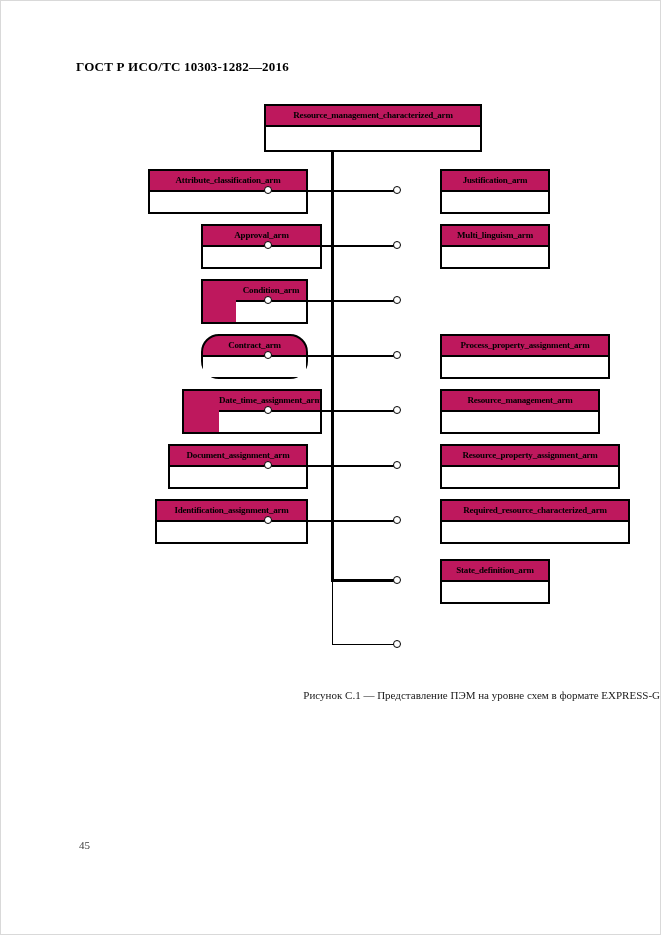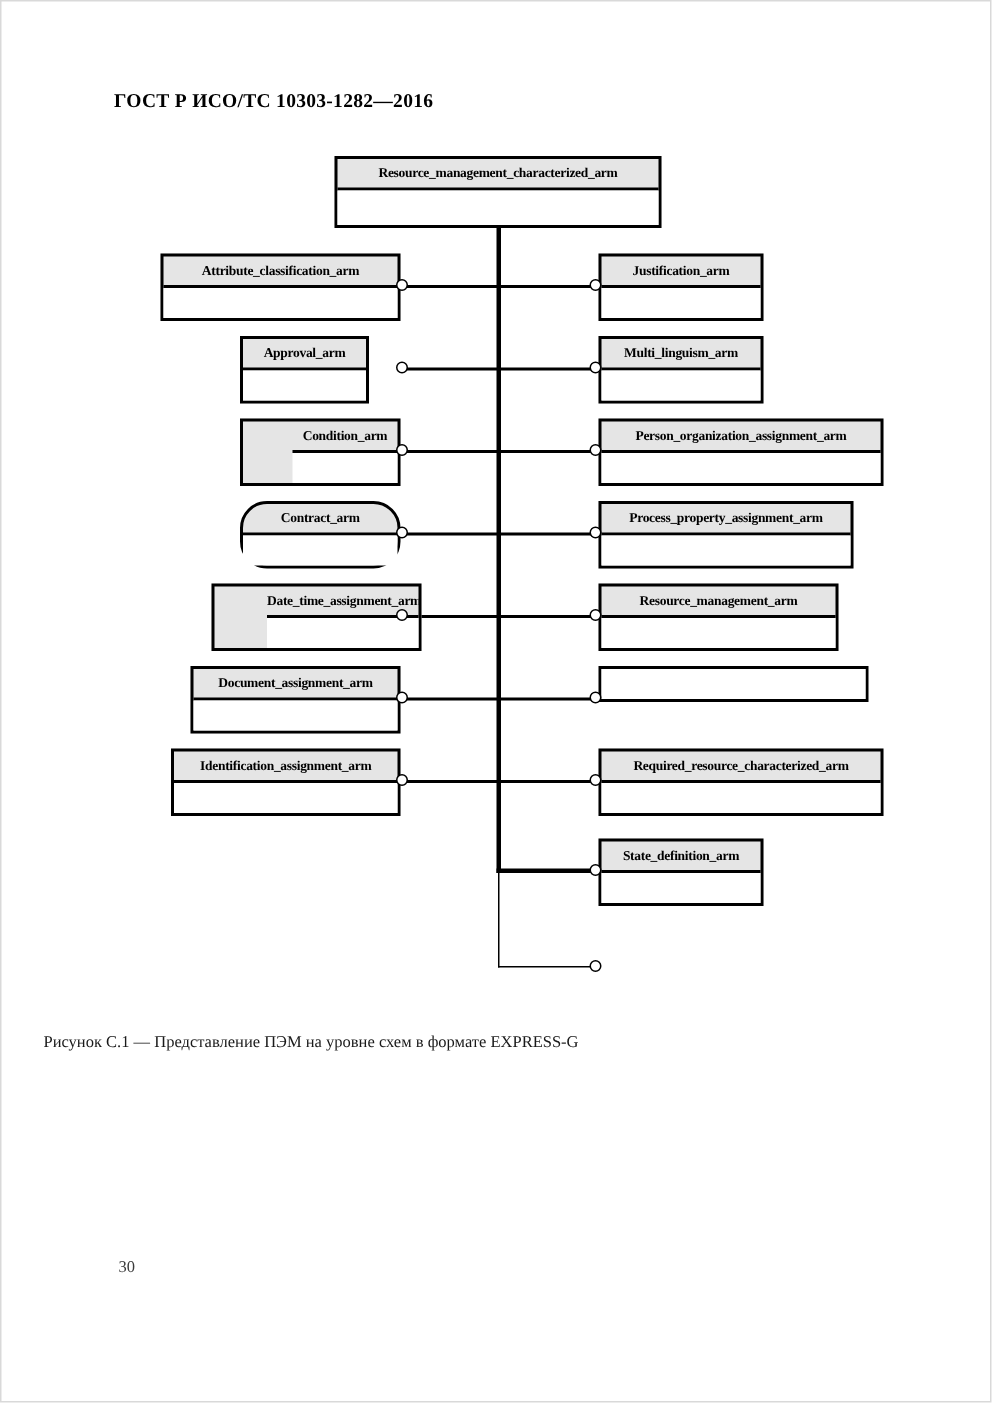--- a/index.html
+++ b/index.html
@@ -16,42 +16,43 @@
   }
   .doc-header{
     position:absolute;left:75px;top:58px;
     font-size:13px;font-weight:bold;letter-spacing:0.2px;
     white-space:nowrap;
   }
   
   .schema-box{
     position:absolute;
     border:2px solid #000;
-    background:#e5e5e5;
+    background:#be185d;
     box-sizing:border-box;
     z-index:2;
+    margin-left:41px;
   }
   .box-title{
     height:19px;line-height:19px;
     border-bottom:2px solid #000;
     font-size:9px;font-weight:bold;letter-spacing:-0.2px;
     text-align:center;white-space:nowrap;overflow:hidden;
   }
   .box-body{height:20px;background:#fff;}
   .box-body.tall{height:23px;}
   
   .hline,.vline{position:absolute;background:#000;z-index:1;}
   .connector-circle{
     position:absolute;width:6px;height:6px;
     border:1.5px solid #000;border-radius:50%;
     background:#fff;z-index:3;
   }
   .fig-caption{
     position:absolute;left:28px;right:0;top:688px;
-    text-align:left;font-size:11px;color:#1a1a1a;
+    text-align:right;font-size:11px;color:#1a1a1a;
     white-space:nowrap;
   }
   .page-number{
     position:absolute;left:78px;top:838px;
     font-size:11px;color:#3a3a3a;
   }
 </style>
 </head>
 <body>
 
@@ -73,21 +74,21 @@
   <div class="hline" style="left:267px;top:464px;width:130px;height:2px;"></div>
   <div class="hline" style="left:267px;top:519px;width:130px;height:2px;"></div>
   <div class="hline" style="left:330px;top:578px;width:66px;height:3px;"></div>
   <div class="vline" style="left:331px;top:581px;width:1px;height:63px;"></div>
   <div class="hline" style="left:331px;top:643px;width:65px;height:1px;"></div>
 
   <div class="schema-box" style="left:106px;top:168px;width:160px;">
     <div class="box-title">Attribute_classification_arm</div>
     <div class="box-body"></div>
   </div>
-  <div class="schema-box" style="left:159px;top:223px;width:86px;">
+  <div class="schema-box" style="left:159px;top:223px;width:121px;">
     <div class="box-title">Approval_arm</div>
     <div class="box-body"></div>
   </div>
   <div class="schema-box" style="left:159px;top:278px;width:107px;padding-left:33px;">
     <div class="box-title">Condition_arm</div>
     <div class="box-body"></div>
   </div>
   <div class="schema-box" style="left:159px;top:333px;width:107px;border-radius:18px;">
     <div class="box-title">Contract_arm</div>
     <div class="box-body"></div>
@@ -106,33 +107,30 @@
   </div>
 
   <div class="schema-box" style="left:398px;top:168px;width:110px;">
     <div class="box-title">Justification_arm</div>
     <div class="box-body"></div>
   </div>
   <div class="schema-box" style="left:398px;top:223px;width:110px;">
     <div class="box-title">Multi_linguism_arm</div>
     <div class="box-body"></div>
   </div>
-  <div class="schema-box" style="left:398px;top:278px;width:190px;">
-    <div class="box-title">Person_organization_assignment_arm</div>
-    <div class="box-body"></div>
-  </div>
   <div class="schema-box" style="left:398px;top:333px;width:170px;">
     <div class="box-title">Process_property_assignment_arm</div>
     <div class="box-body"></div>
   </div>
   <div class="schema-box" style="left:398px;top:388px;width:160px;">
     <div class="box-title">Resource_management_arm</div>
     <div class="box-body"></div>
   </div>
   <div class="schema-box" style="left:398px;top:443px;width:180px;">
+    <div class="box-title">Resource_property_assignment_arm</div>
     <div class="box-body"></div>
   </div>
   <div class="schema-box" style="left:398px;top:498px;width:190px;">
     <div class="box-title">Required_resource_characterized_arm</div>
     <div class="box-body"></div>
   </div>
   <div class="schema-box" style="left:398px;top:558px;width:110px;">
     <div class="box-title">State_definition_arm</div>
     <div class="box-body"></div>
   </div>
@@ -150,15 +148,15 @@
   <div class="connector-circle" style="left:392px;top:295px;"></div>
   <div class="connector-circle" style="left:392px;top:350px;"></div>
   <div class="connector-circle" style="left:392px;top:405px;"></div>
   <div class="connector-circle" style="left:392px;top:460px;"></div>
   <div class="connector-circle" style="left:392px;top:515px;"></div>
   <div class="connector-circle" style="left:392px;top:575px;"></div>
   <div class="connector-circle" style="left:392px;top:639px;"></div>
 
   <div class="fig-caption">Рисунок С.1 — Представление ПЭМ на уровне схем в формате EXPRESS-G</div>
 
-  <div class="page-number">30</div>
+  <div class="page-number">45</div>
 
 </div>
 
 </body></html>

